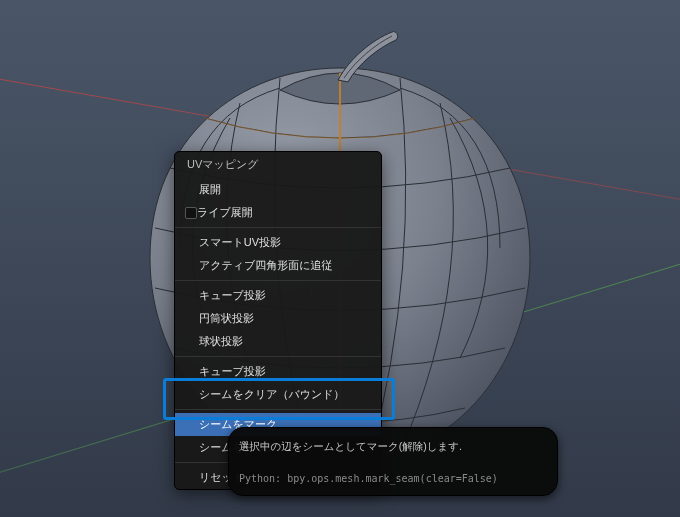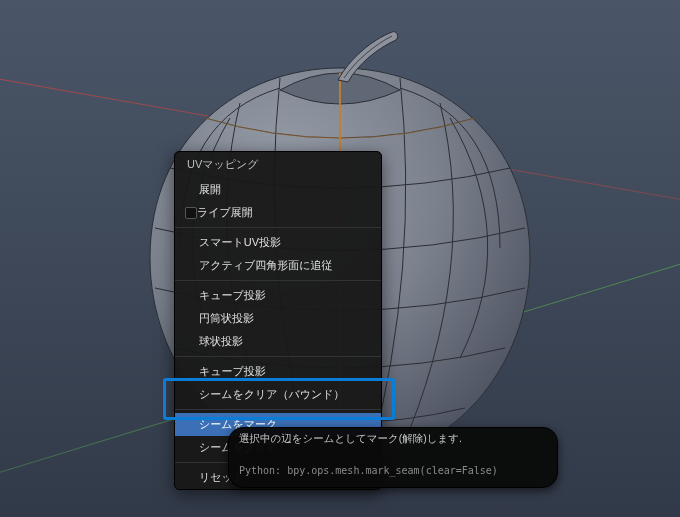--- a/index.html
+++ b/index.html
@@ -102,21 +102,21 @@
   }
   .tooltip {
     position: absolute;
     left: 228px;
     top: 427px;
     width: 330px;
     background: rgba(10,10,10,0.97);
     border: 1px solid #000;
     border-radius: 15px;
     color: #c8c8c8;
-    padding: 3px 10px 8px 10px;
+    padding: 11px 10px 8px 10px;
     font-size: 10.5px;
     line-height: 1.45;
     box-shadow: 0 3px 10px rgba(0,0,0,0.6);
   }
   .tooltip .py {
     color: #8a8a8a;
     font-family: monospace;
     font-size: 10px;
     margin-top: 18px;
   }

